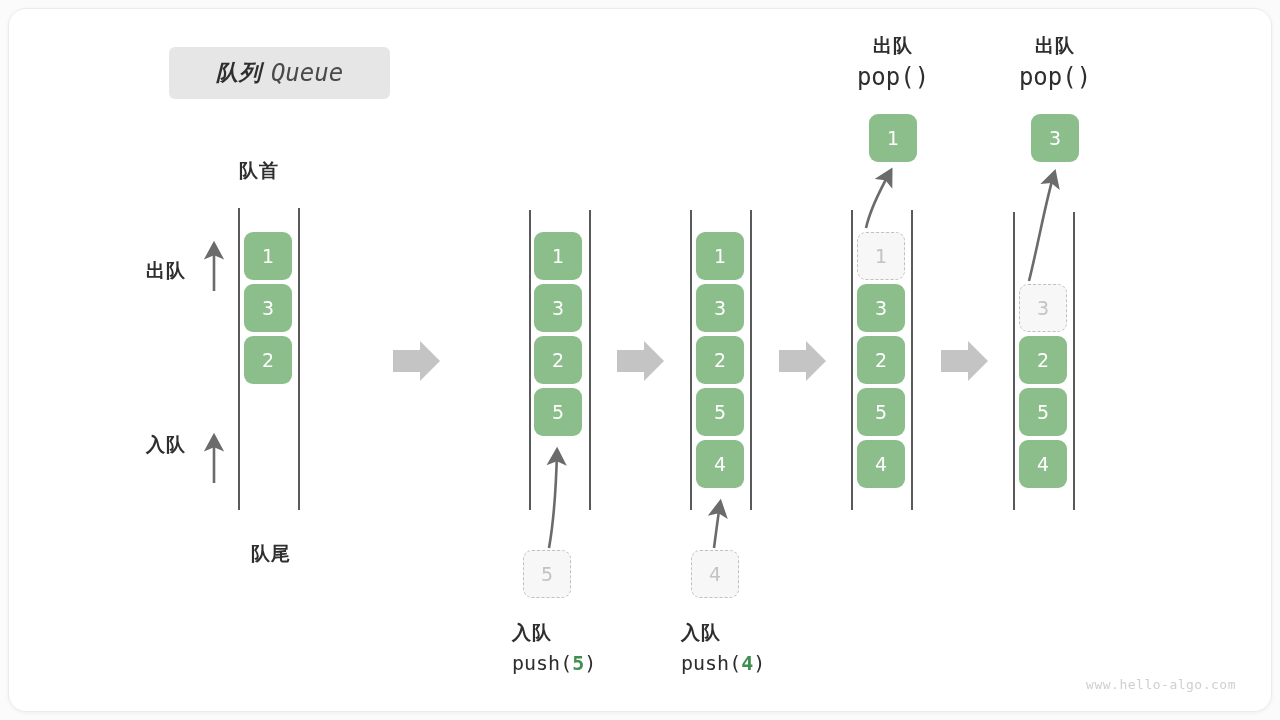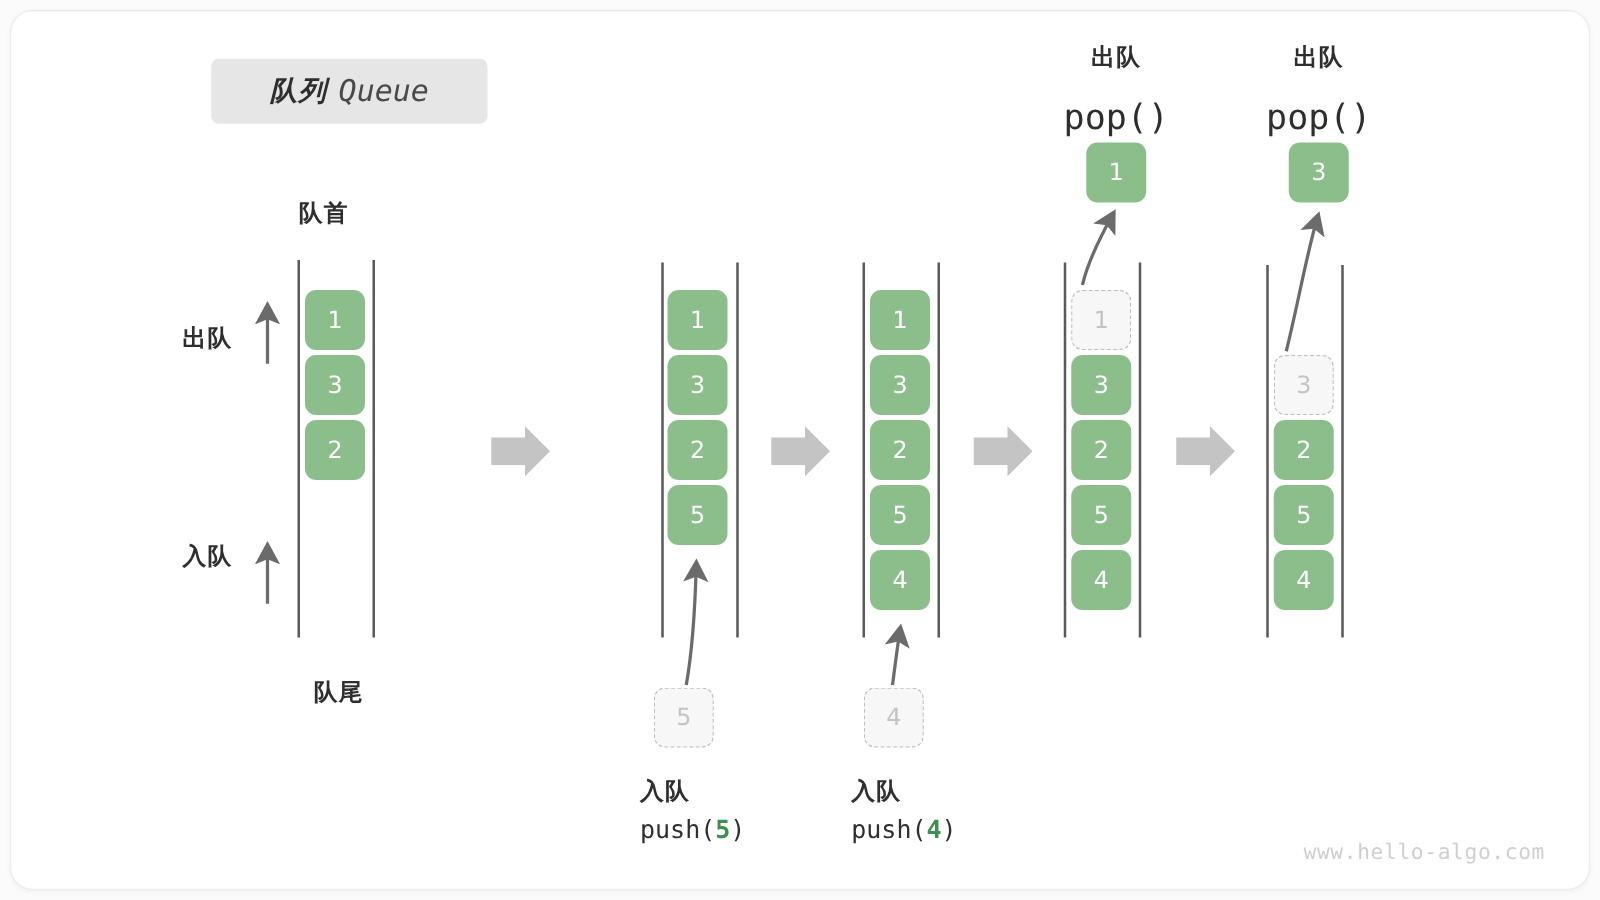--- a/index.html
+++ b/index.html
@@ -123,31 +123,31 @@
     white-space: nowrap;
   }
   .headcap .line1 {
     font-size: 19px;
     font-weight: bold;
     color: #2e2e2e;
     letter-spacing: 1px;
   }
   .headcap .line2 {
     font-family: "DejaVu Sans Mono", "Liberation Mono", monospace;
-    font-size: 28px;
-    color: #2e2e2e;
-    margin-top: 18px;
+    font-size: 24px;
+    color: #2e2e2e;
+    margin-top: 4px;
   }
 
   
   #watermark {
     right: 44px;
     bottom: 28px;
     font-family: "DejaVu Sans Mono", "Liberation Mono", monospace;
-    font-size: 17px;
+    font-size: 13px;
     color: #cfcfcf;
     letter-spacing: 0.5px;
   }
 
   svg.overlay {
     position: absolute;
     left: 0;
     top: 0;
     width: 1280px;
     height: 720px;

